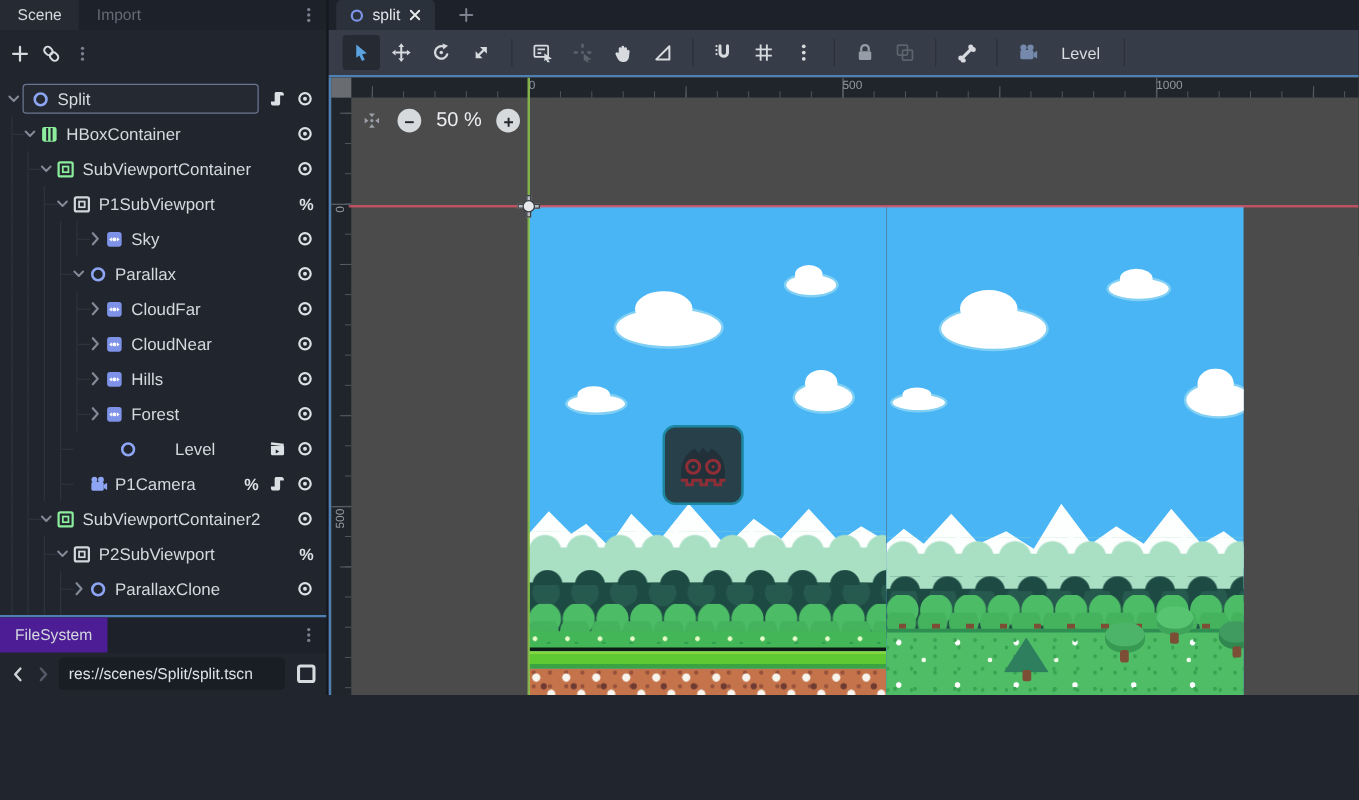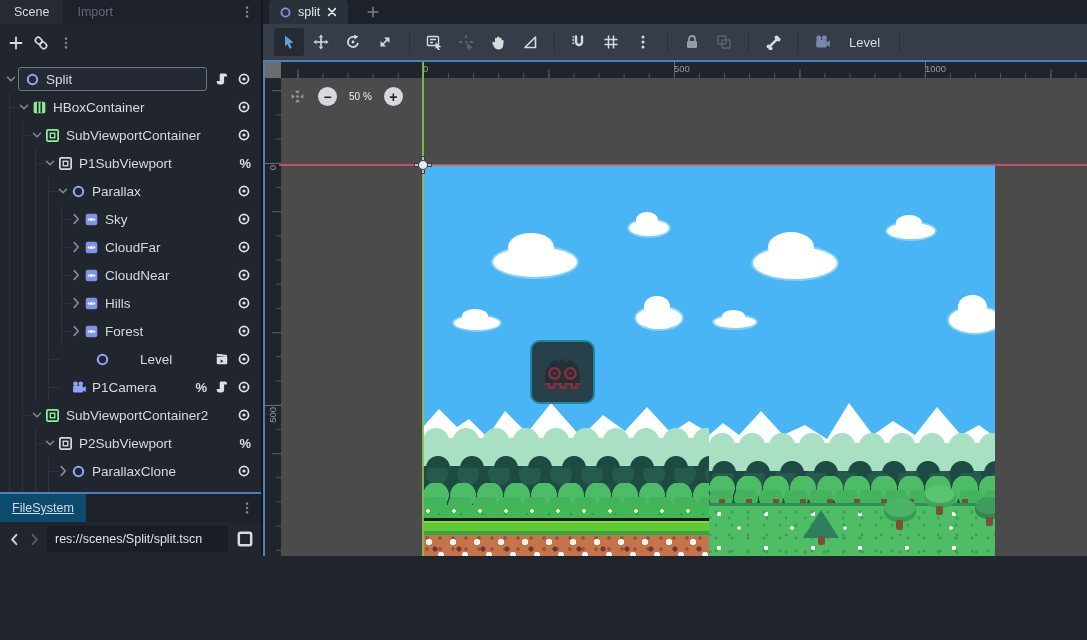--- a/index.html
+++ b/index.html
@@ -38,21 +38,21 @@
 .nlabel { white-space:nowrap; font-size:13.5px; color:#d5d8de; position:relative; z-index:1; }
 .name-box { display:flex; align-items:center; border:1px solid #6a7590; border-radius:3px; height:24px; padding:0 5px; flex:1; margin-right:8px; background:rgba(255,255,255,.02); }
 .badges { margin-left:auto; display:flex; gap:8px; align-items:center; }
 .badge { width:14px; height:14px; display:inline-flex; color:#dcdfe3; }
 .badge svg { width:100%; height:100%; }
 .badge.pct { width:auto; font-weight:700; font-size:13px; color:#dcdfe3; }
 
 
 .fs-splitline { height:2px; flex:none; background:var(--accent-blue,#4e80b6); }
 .fs-header { height:28px; flex:none; display:flex; align-items:stretch; background:var(--panel-darker,#1d2129); }
-.fs-tab { padding:0 12px; background:#0c4a6e; display:flex; align-items:center; font-size:12.5px; color:#d5d8de;text-decoration:underline; }
+.fs-tab { padding:0 12px; background:#4c1d95; display:flex; align-items:center; font-size:12.5px; color:#d5d8de; }
 .fs-nav { height:34px; flex:none; display:flex; align-items:center; padding:0 7px; gap:5px; }
 .chev { width:15px; height:15px; display:inline-flex; color:#cfd3d9; }
 .chev svg { width:100%; height:100%; }
 .chev.dim { color:#545b68; }
 .path-box { flex:1; height:26px; background:var(--input-bg,#191d24); border-radius:4px; display:flex; align-items:center; padding:0 8px; overflow:hidden; }
 .path-box input { width:100%; background:none; border:none; outline:none; color:#dfe2e6; font-size:12.5px; font-family:inherit; }
 .winbtn { width:18px; height:18px; display:inline-flex; color:#d7dade; margin-left:3px; }
 .winbtn svg { width:100%; height:100%; }
 .fs-filter { height:30px; flex:none; display:flex; align-items:center; padding:0 7px 4px 7px; gap:7px; }
 .filter2 { flex:1; height:24px; background:#1d222a; border-radius:4px; display:flex; align-items:center; padding:0 7px; }
@@ -108,21 +108,21 @@
 .origin { position:absolute; left:149px; top:94px; width:18px; height:18px; z-index:40; }
 .ob { position:absolute; background:#b9bdc2; border:1px solid #3a3f45; }
 .ob.h { left:0; top:7px; width:18px; height:4px; }
 .ob.v { left:7px; top:0; width:4px; height:18px; }
 .oc { position:absolute; left:4px; top:4px; width:10px; height:10px; border-radius:50%; background:#e7e9ec; border:1px solid #3a3f45; }
 
 .zoombar { position:absolute; left:8px; top:9px; display:flex; align-items:center; gap:12px; z-index:45; }
 .cvicon { width:17px; height:17px; display:inline-flex; color:#9aa0a6; }
 .cvicon svg { width:100%; height:100%; }
 .zbtn { width:19px; height:19px; border-radius:50%; background:#d7dadd; color:#23272d; display:flex; align-items:center; justify-content:center; font-weight:700; font-size:14px; line-height:1; }
-.zlabel { color:#eceef1; font-size:10px; }
+.zlabel { color:#eceef1; font-size:16px; }
 
 
 .scene { position:absolute; left:142px; top:87px; width:572px; height:415px; display:flex; z-index:5; }
 .vp { width:286px; height:415px; position:relative; overflow:hidden; flex:none; }
 .sky { position:absolute; inset:0; background:var(--sky,#49b5f5); }
 .cloud { position:absolute; background:#fff; border-radius:50%; box-shadow:0 0 0 2px rgba(185,236,244,.5); }
 .cloud::before { content:""; position:absolute; width:55%; height:95%; border-radius:50%; background:#fff; top:-48%; left:18%; }
 .mtn { position:absolute; left:0; width:100%; height:58px; }
 .band { position:absolute; left:0; width:100%; }
 .mint { background:#a9e0c4; }
@@ -300,46 +300,20 @@
             <svg viewBox="0 0 16 16" xmlns="http://www.w3.org/2000/svg">
               <rect x="2" y="2" width="12" height="12" rx="1.5" stroke="currentColor" stroke-width="1.9" fill="none"></rect>
               <rect x="5.6" y="5.6" width="4.8" height="4.8" stroke="currentColor" stroke-width="1.5" fill="none"></rect>
             </svg>
           </span>
           <span class="nlabel">P1SubViewport</span>
           <span class="badges">
             <span class="badge pct">%</span>
           </span>
         </div>
-        <div class="trow" style="padding-left: 56px;">
-          <span class="guide" style="left: 9px;"></span>
-          <span class="guide" style="left: 22px;"></span>
-          <span class="guide" style="left: 35px;"></span>
-          <span class="guide" style="left: 48px;"></span>
-          <span class="hguide" style="left: 49px;"></span>
-          <span class="arrow">
-            <svg viewBox="0 0 16 16" xmlns="http://www.w3.org/2000/svg">
-              <path d="M4 6 L8 10 L12 6" stroke="currentColor" stroke-width="1.8" fill="none" stroke-linecap="round" stroke-linejoin="round"></path>
-            </svg>
-          </span>
-          <span class="nicon ic-blue">
-            <svg viewBox="0 0 16 16" xmlns="http://www.w3.org/2000/svg">
-              <circle cx="8" cy="8" r="5" stroke="currentColor" stroke-width="2.2" fill="none"></circle>
-            </svg>
-          </span>
-          <span class="nlabel">Parallax</span>
-          <span class="badges">
-            <span class="badge">
-              <svg viewBox="0 0 16 16" xmlns="http://www.w3.org/2000/svg">
-                <circle cx="8" cy="8" r="5.2" stroke="currentColor" stroke-width="2" fill="none"></circle>
-                <circle cx="8" cy="8" r="1.8" fill="currentColor"></circle>
-              </svg>
-            </span>
-          </span>
-        </div>
         <div class="trow" style="padding-left: 69px;">
           <span class="guide" style="left: 9px;"></span>
           <span class="guide" style="left: 22px;"></span>
           <span class="guide" style="left: 35px;"></span>
           <span class="guide" style="left: 48px;"></span>
           <span class="guide" style="left: 61px;"></span>
           <span class="hguide" style="left: 62px;"></span>
           <span class="arrow">
             <svg viewBox="0 0 16 16" xmlns="http://www.w3.org/2000/svg">
               <path d="M6 3 L10.5 8 L6 13" stroke="currentColor" stroke-width="2" fill="none" stroke-linecap="round" stroke-linejoin="round"></path>
@@ -347,20 +321,46 @@
           </span>
           <span class="nicon ic-pblue">
             <svg viewBox="0 0 16 16" xmlns="http://www.w3.org/2000/svg">
               <rect x="1.8" y="1.8" width="12.4" height="12.4" rx="2.4" fill="currentColor"></rect>
               <circle cx="8" cy="8" r="1.7" fill="#fff"></circle>
               <path d="M3.6 8 L5.8 6.2 V9.8 Z" fill="#fff"></path>
               <path d="M12.4 8 L10.2 6.2 V9.8 Z" fill="#fff"></path>
             </svg>
           </span>
           <span class="nlabel">Sky</span>
+          <span class="badges">
+            <span class="badge">
+              <svg viewBox="0 0 16 16" xmlns="http://www.w3.org/2000/svg">
+                <circle cx="8" cy="8" r="5.2" stroke="currentColor" stroke-width="2" fill="none"></circle>
+                <circle cx="8" cy="8" r="1.8" fill="currentColor"></circle>
+              </svg>
+            </span>
+          </span>
+        </div>
+        <div class="trow" style="padding-left: 56px;">
+          <span class="guide" style="left: 9px;"></span>
+          <span class="guide" style="left: 22px;"></span>
+          <span class="guide" style="left: 35px;"></span>
+          <span class="guide" style="left: 48px;"></span>
+          <span class="hguide" style="left: 49px;"></span>
+          <span class="arrow">
+            <svg viewBox="0 0 16 16" xmlns="http://www.w3.org/2000/svg">
+              <path d="M4 6 L8 10 L12 6" stroke="currentColor" stroke-width="1.8" fill="none" stroke-linecap="round" stroke-linejoin="round"></path>
+            </svg>
+          </span>
+          <span class="nicon ic-blue">
+            <svg viewBox="0 0 16 16" xmlns="http://www.w3.org/2000/svg">
+              <circle cx="8" cy="8" r="5" stroke="currentColor" stroke-width="2.2" fill="none"></circle>
+            </svg>
+          </span>
+          <span class="nlabel">Parallax</span>
           <span class="badges">
             <span class="badge">
               <svg viewBox="0 0 16 16" xmlns="http://www.w3.org/2000/svg">
                 <circle cx="8" cy="8" r="5.2" stroke="currentColor" stroke-width="2" fill="none"></circle>
                 <circle cx="8" cy="8" r="1.8" fill="currentColor"></circle>
               </svg>
             </span>
           </span>
         </div>
         <div class="trow" style="padding-left: 69px;">

